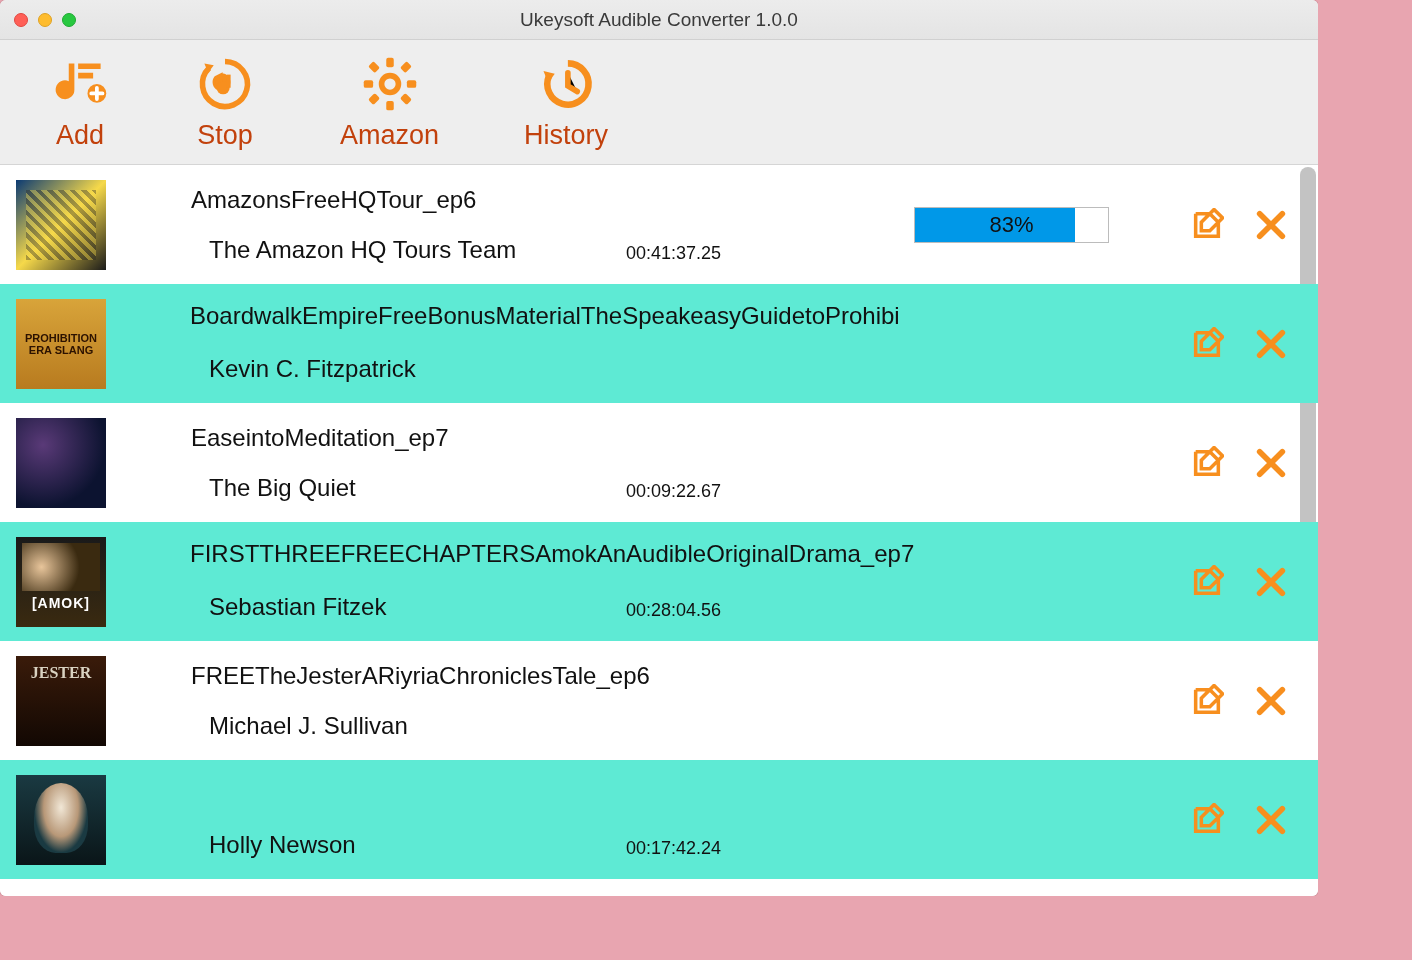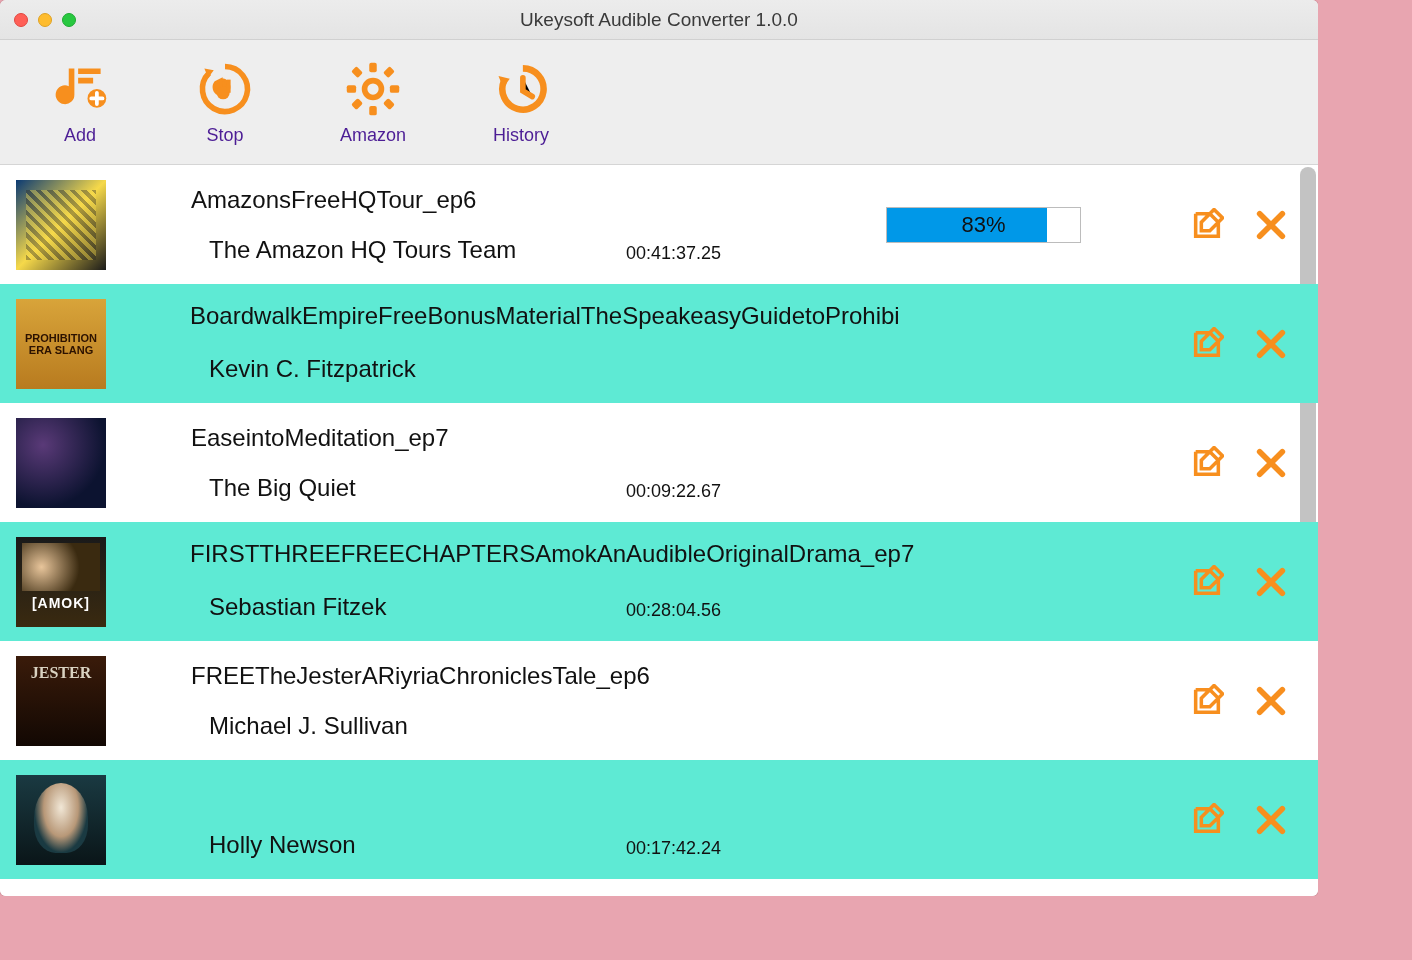--- a/index.html
+++ b/index.html
@@ -45,21 +45,21 @@
   align-items: center;
   gap: 85px;
   padding: 0 50px;
   border-bottom: 1px solid #d5d5d5;
 }
 .tool-item {
   display: flex; flex-direction: column; align-items:center; cursor:pointer;
   gap: 6px;
 }
 .tool-icon { width: 60px; height: 60px; color:#f78f1e; }
-.tool-label { font-size: 18px; color:#4c1d95;text-align:center; }
+.tool-label { font-size: 27px; color:#c2410c;text-align:center; }
 .content {
   flex:1; background:#fff; overflow:auto; position:relative;
 }
 .rows { width:100%; }
 .row {
   height: 119px;
   display: flex;
   align-items: center;
   position:relative;
 }
@@ -75,21 +75,21 @@
 }
 .title-text { font-size: 24px; color:#111; white-space:nowrap; overflow:hidden; }
 .author-text { font-size: 24px; color:#111; padding-left: 18px;}
 .dur-col {
   flex:0 0 260px;
   font-size: 18px; color:#111;
   display:flex; align-items:flex-end; height:78px;
 }
 .progress-col {
   flex:0 0 200px;
-  display:flex; align-items:center;
+  display:flex; align-items:center;margin-left:28px;
 }
 .progress-bar {
   width: 195px; height: 36px; border:1px solid #bcbcbc; background:#fff;
   position:relative; display:flex; align-items:center; justify-content:center;
   font-size: 22px; color:#111;
 }
 .progress-fill {
   position:absolute; left:0; top:0; bottom:0;
   background:#0098e8;
 }

